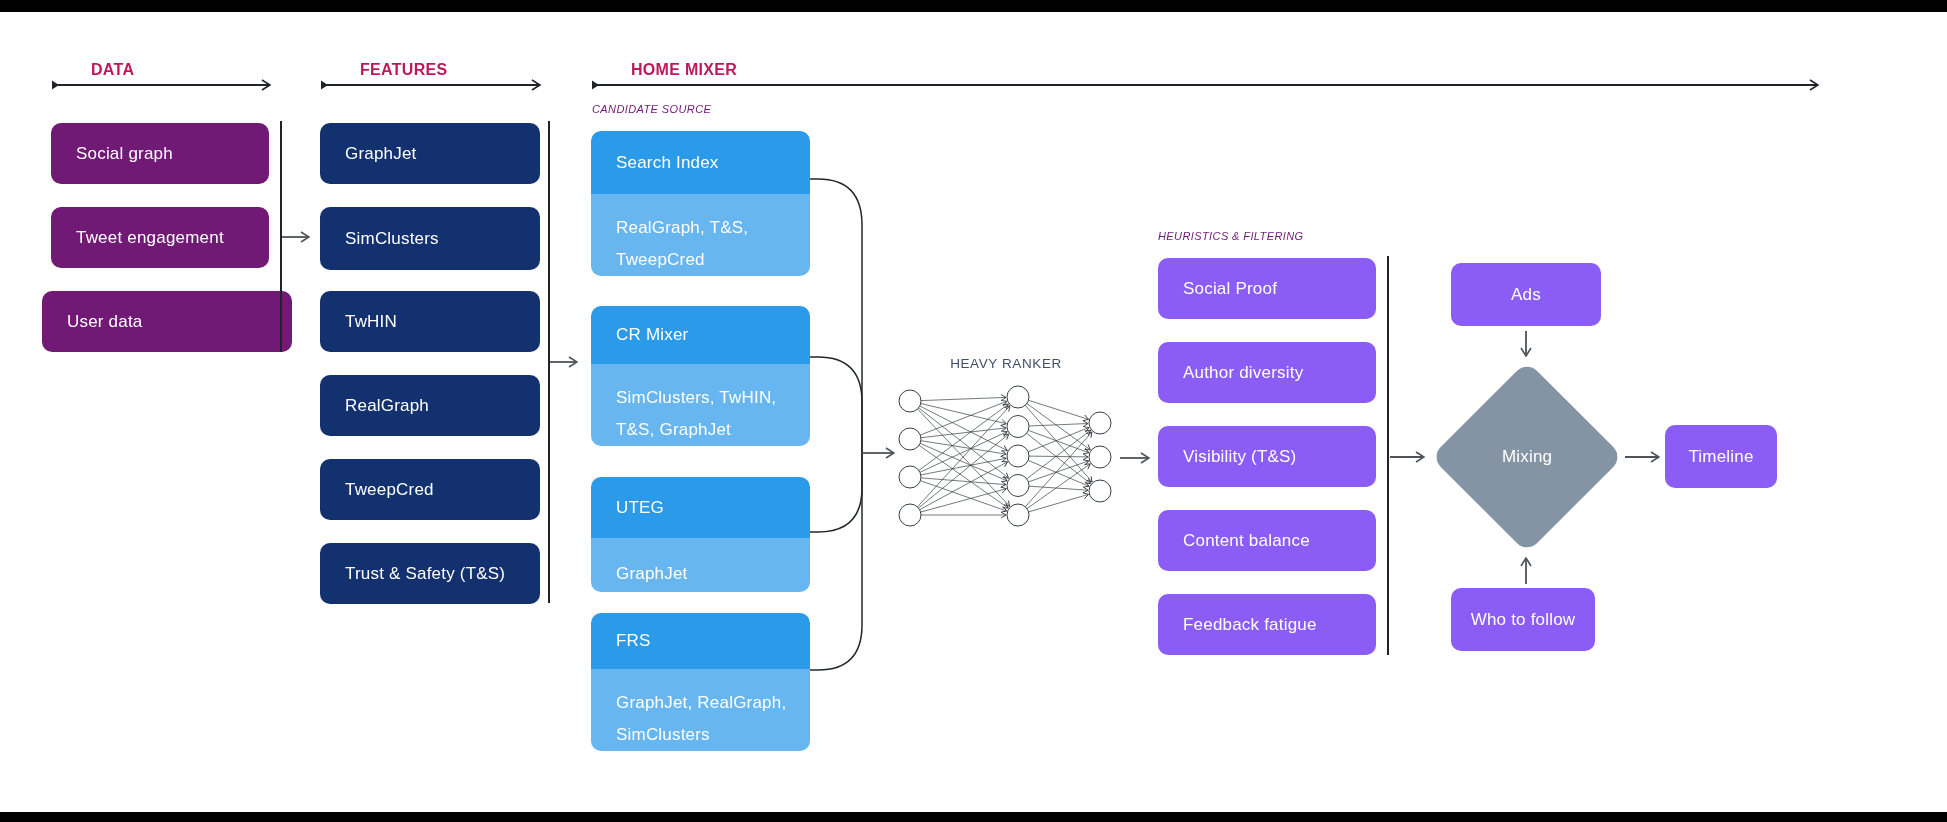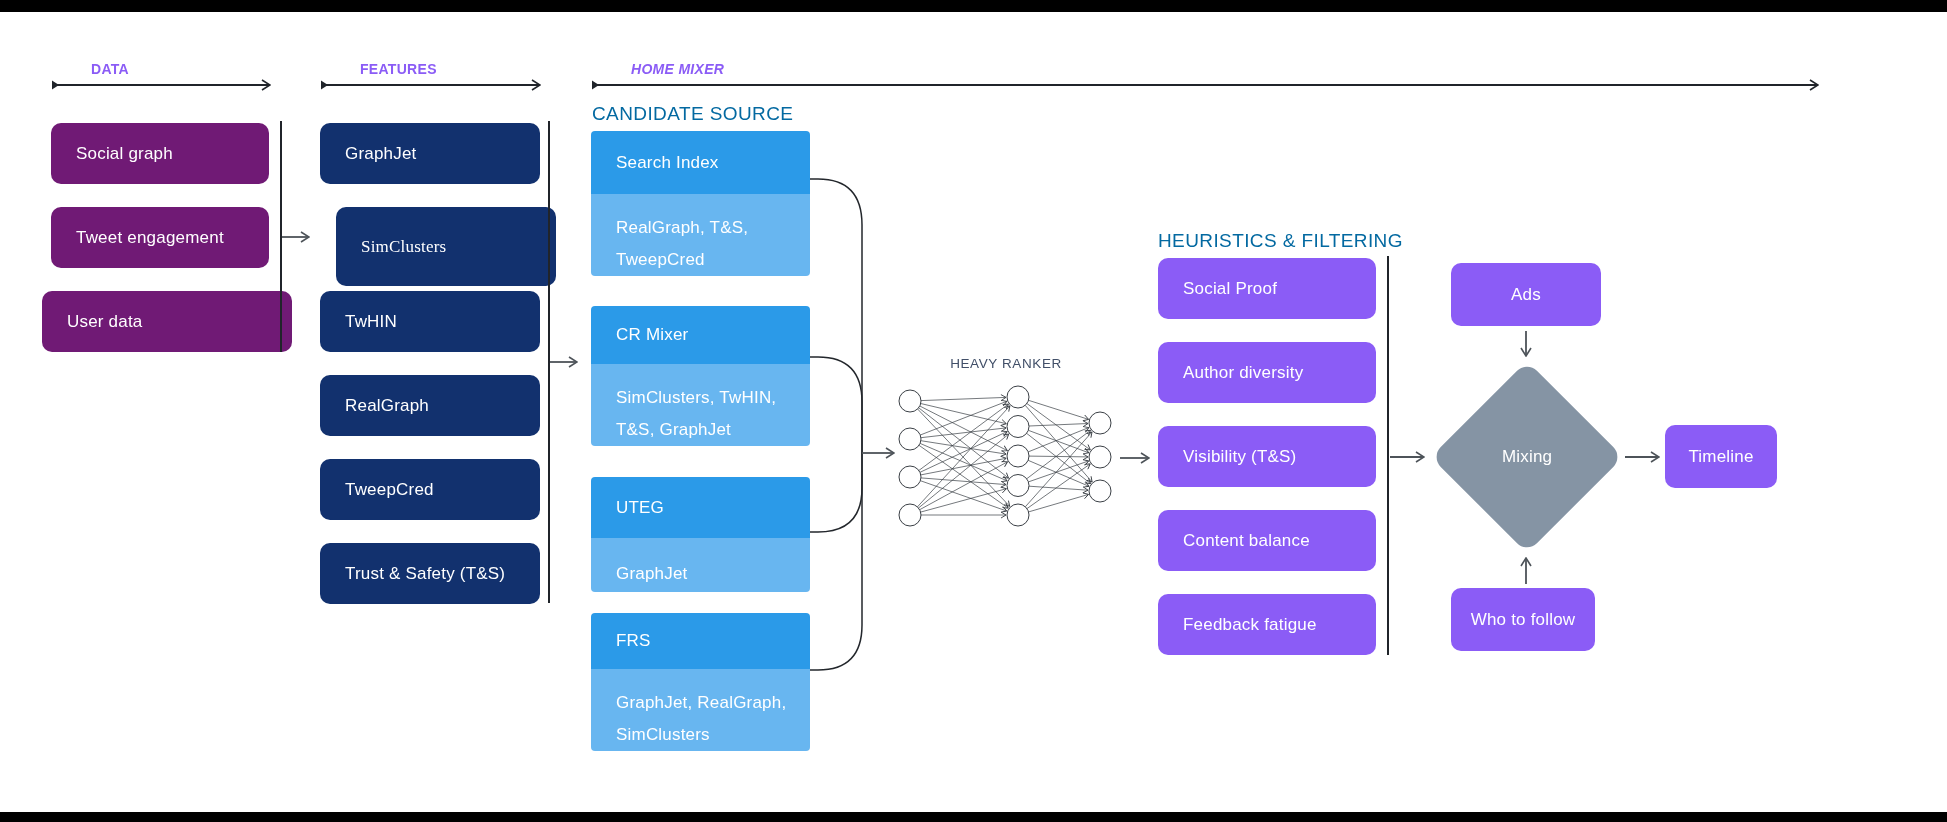--- a/index.html
+++ b/index.html
@@ -5,40 +5,40 @@
   html,body{margin:0;padding:0;background:#ffffff;}
   .canvas{
     position:relative;width:1947px;height:822px;background:#ffffff;overflow:hidden;
     font-family:"Liberation Sans","DejaVu Sans",sans-serif;
   }
   .bar{position:absolute;left:0;width:1947px;background:#000000;}
   .bar.top{top:0;height:12px;}
   .bar.bottom{top:812px;height:10px;}
 
   .sec-header{
-    position:absolute;font-size:14px;font-weight:700;color:#8b5cf6;letter-spacing:.3px;padding-left:40px;
+    position:absolute;font-size:16px;font-weight:700;color:#be185d;letter-spacing:.3px;padding-left:40px;
   }
   .kicker{
-    position:absolute;font-size:19px;font-weight:500;color:#0369a1;letter-spacing:.4px;
+    position:absolute;font-size:11px;font-weight:500;color:#701a75;letter-spacing:.4px;font-style:italic;
   }
   .hr-label{
     position:absolute;font-size:13.5px;font-weight:500;color:#414f68;letter-spacing:.6px;text-align:center;
   }
 
   .node-box{
     position:absolute;border-radius:10px;color:#ffffff;display:flex;align-items:center;
     font-size:17px;font-weight:500;letter-spacing:.2px;box-sizing:border-box;padding-left:25px;
   }
   .node-box.center{justify-content:center;padding-left:0;}
   .blue  {background:#701a75;}
   .navy  {background:#12316e;}
   .bright{background:#8b5cf6;}
 
   .cand{
-    position:absolute;border-radius:4px;overflow:hidden;display:flex;flex-direction:column;
+    position:absolute;border-radius:10px;overflow:hidden;display:flex;flex-direction:column;
     color:#ffffff;font-size:17px;font-weight:500;letter-spacing:.2px;
   }
   .cand .head{background:#2b9ae8;display:flex;align-items:center;padding-left:25px;}
   .cand .sub {background:#68b6f0;flex:1;display:flex;align-items:center;
               padding:18px 22px 0 25px;line-height:32px;}
 
   .diamond{
     position:absolute;left:1459px;top:389px;width:136px;height:136px;background:#8594a4;
     border-radius:14px;transform:rotate(45deg);display:flex;align-items:center;justify-content:center;
   }
@@ -50,32 +50,32 @@
 </head>
 <body>
 
 <div class="canvas">
 
   <div class="bar top"></div>
   <div class="bar bottom"></div>
 
   <div class="sec-header" style="left:51px;top:61px;">DATA</div>
   <div class="sec-header" style="left:320px;top:61px;">FEATURES</div>
-  <div class="sec-header" style="left:591px;top:61px;font-style:italic;">HOME MIXER</div>
+  <div class="sec-header" style="left:591px;top:61px;">HOME MIXER</div>
 
   <div class="kicker" style="left:592px;top:103px;">CANDIDATE SOURCE</div>
   <div class="kicker" style="left:1158px;top:230px;">HEURISTICS &amp; FILTERING</div>
   <div class="hr-label" style="left:906px;top:356px;width:200px;">HEAVY RANKER</div>
 
   <div class="node-box blue" style="left:51px;top:123px;width:218px;height:61px;">Social graph</div>
   <div class="node-box blue" style="left:51px;top:207px;width:218px;height:61px;">Tweet engagement</div>
   <div class="node-box blue" style="left:42px;top:291px;width:250px;height:61px;">User data</div>
 
   <div class="node-box navy" style="left:320px;top:123px;width:220px;height:61px;">GraphJet</div>
-  <div class="node-box navy" style="left:336px;top:207px;width:220px;height:79px;font-family:Liberation Serif, serif;">SimClusters</div>
+  <div class="node-box navy" style="left:320px;top:207px;width:220px;height:63px;">SimClusters</div>
   <div class="node-box navy" style="left:320px;top:291px;width:220px;height:61px;">TwHIN</div>
   <div class="node-box navy" style="left:320px;top:375px;width:220px;height:61px;">RealGraph</div>
   <div class="node-box navy" style="left:320px;top:459px;width:220px;height:61px;">TweepCred</div>
   <div class="node-box navy" style="left:320px;top:543px;width:220px;height:61px;">Trust &amp; Safety (T&amp;S)</div>
 
   <div class="cand" style="left:591px;top:131px;width:219px;height:145px;">
     <div class="head" style="height:64px;">Search Index</div>
     <div class="sub">RealGraph, T&amp;S, TweepCred</div>
   </div>
   <div class="cand" style="left:591px;top:306px;width:219px;height:140px;">

